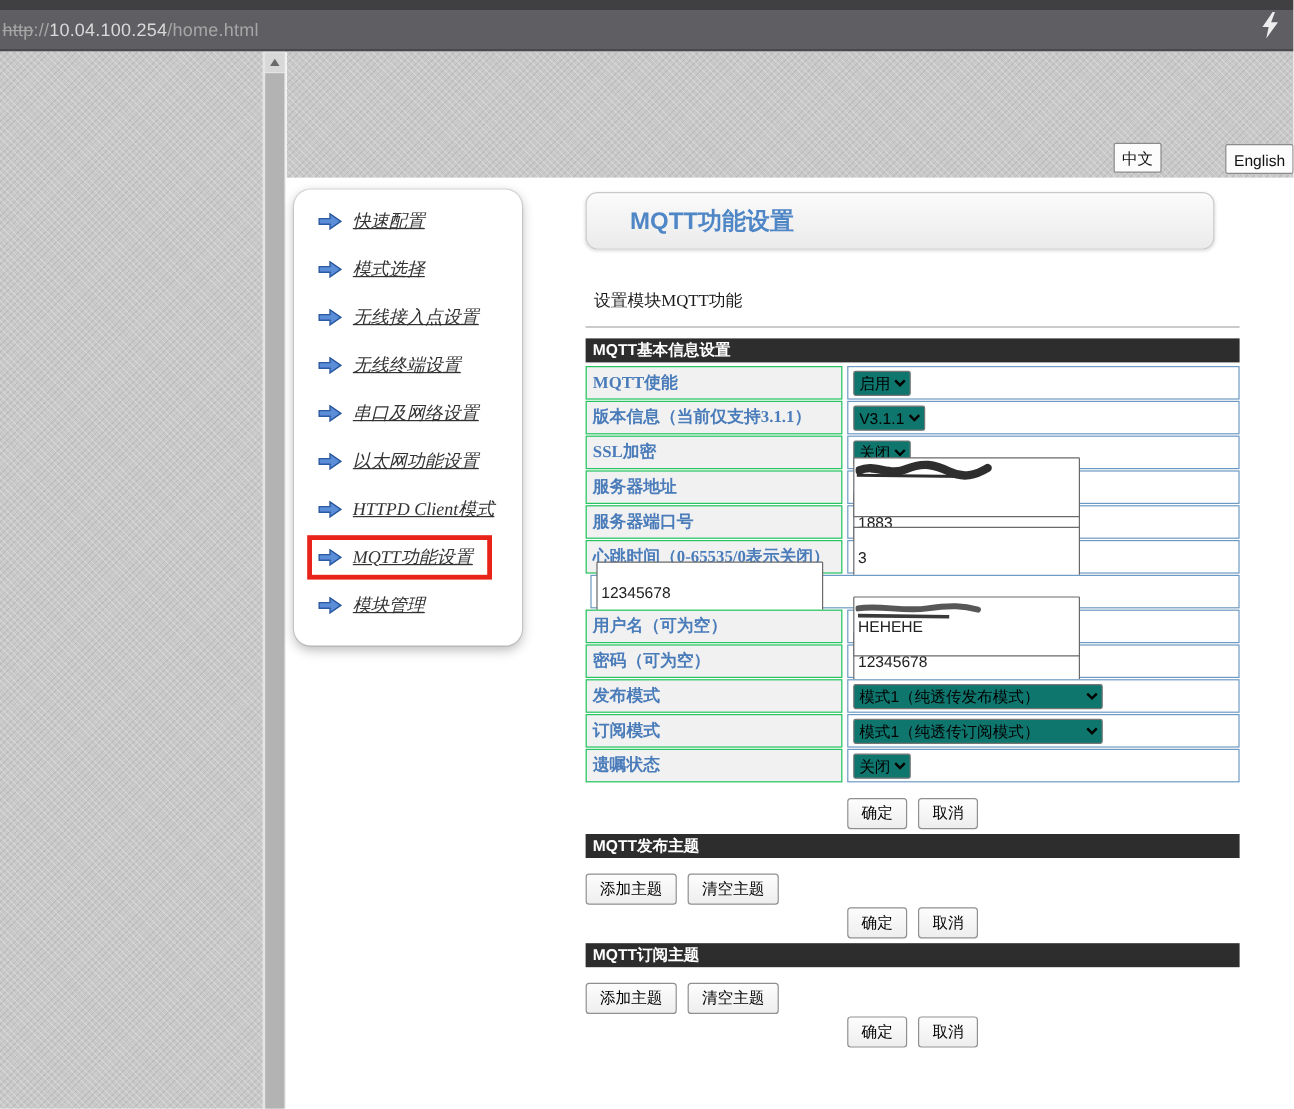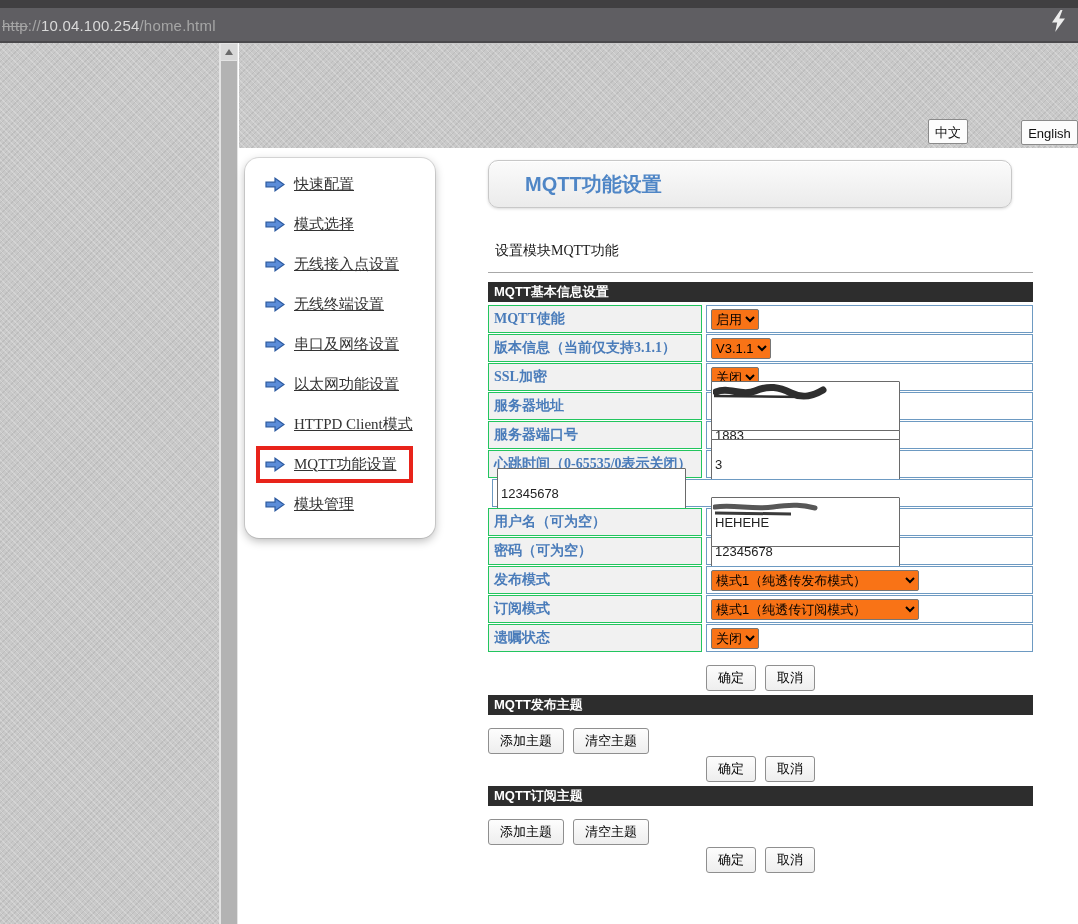--- a/index.html
+++ b/index.html
@@ -34,33 +34,33 @@
   .vscroll{position:absolute;left:219px;top:43px;width:19px;height:881px;background:#e4e4e4;}
   .vscroll .btn-up{
     position:absolute;top:1px;right:1px;width:16px;height:16px;background:#d8d8d8;
     display:flex;align-items:center;justify-content:center;cursor:pointer;
   }
   .vscroll .tri-up{width:0;height:0;border-left:4px solid transparent;border-right:4px solid transparent;border-bottom:6px solid #6a6a6a;}
   .vscroll .thumb{position:absolute;top:18px;bottom:0;right:1px;width:16px;background:#b3b3b3;cursor:pointer;}
   
   .lang-btn{
     position:absolute;height:25px;background:#fcfcfc;border:1px solid #8a8a8a;
-    font-size:13px;color:#111;text-align:center;line-height:23px;cursor:pointer;
+    font-size:13px;color:#111;text-align:right;line-height:23px;cursor:pointer;
     font-family:"Liberation Sans",sans-serif;border-radius:2px;box-sizing:border-box;
   }
   .lang-cn{left:928px;top:119px;width:40px;}
   .lang-en{left:1021px;top:120px;width:57px;}
   
   .menu-panel{
     position:absolute;left:245px;top:158px;width:190px;height:380px;background:#ffffff;
     border-radius:14px;box-shadow:0 3px 10px rgba(0,0,0,.28), 0 0 0 1px #e2e2e2;
     padding-top:6px;box-sizing:border-box;
   }
   .menu-item{
-    height:40px;display:flex;align-items:center;gap:9px;padding-left:20px;cursor:pointer;
+    height:40px;display:flex;align-items:center;gap:9px;padding-left:20px;cursor:pointer;font-style:italic;
   }
   .menu-item .mi-label{
     font-family:"Liberation Serif",serif;font-size:15px;color:#333;text-decoration:underline;
     white-space:nowrap;
   }
   .arrow-ic{width:20px;height:15px;flex:0 0 auto;}
   .redbox{
     display:inline-flex;align-items:center;gap:9px;border:4px solid #e8231a;
     padding:5px 12px 5px 5px;margin-left:-9px;
   }
@@ -84,21 +84,21 @@
     width:214px;box-sizing:border-box;border:1px solid #22c55e;background:#f1f1f1;
     height:28px;display:flex;align-items:center;padding-left:5px;
     font-family:"Liberation Serif",serif;font-weight:bold;font-size:14px;color:#4a7cba;
   }
   .cfg-value{
     flex:1;margin-left:4px;box-sizing:border-box;border:1px solid #6d9ac2;background:#fff;
     height:28px;display:flex;align-items:center;padding-left:4px;
   }
   .cfg-value select{
     font-size:13px;height:21px;font-family:"Liberation Sans",sans-serif;
-    border:1px solid #767676;border-radius:2px;background:#f97316;color:#000;
+    border:1px solid #767676;border-radius:2px;background:#0f766e;color:#000;
   }
   .cfg-value select.wide{width:208px;}
   .cfg-value input{
     width:181px;height:18px;font-size:13px;border:1px solid #6a6a6a;border-radius:1px;
     padding:15px 3px;font-family:"Liberation Sans",sans-serif;color:#222;
   }
   .input-wrap{position:relative;display:inline-block;}
   .scribble{position:absolute;left:2px;top:2px;pointer-events:none;}
   
   .btnrow{display:flex;gap:9px;}

